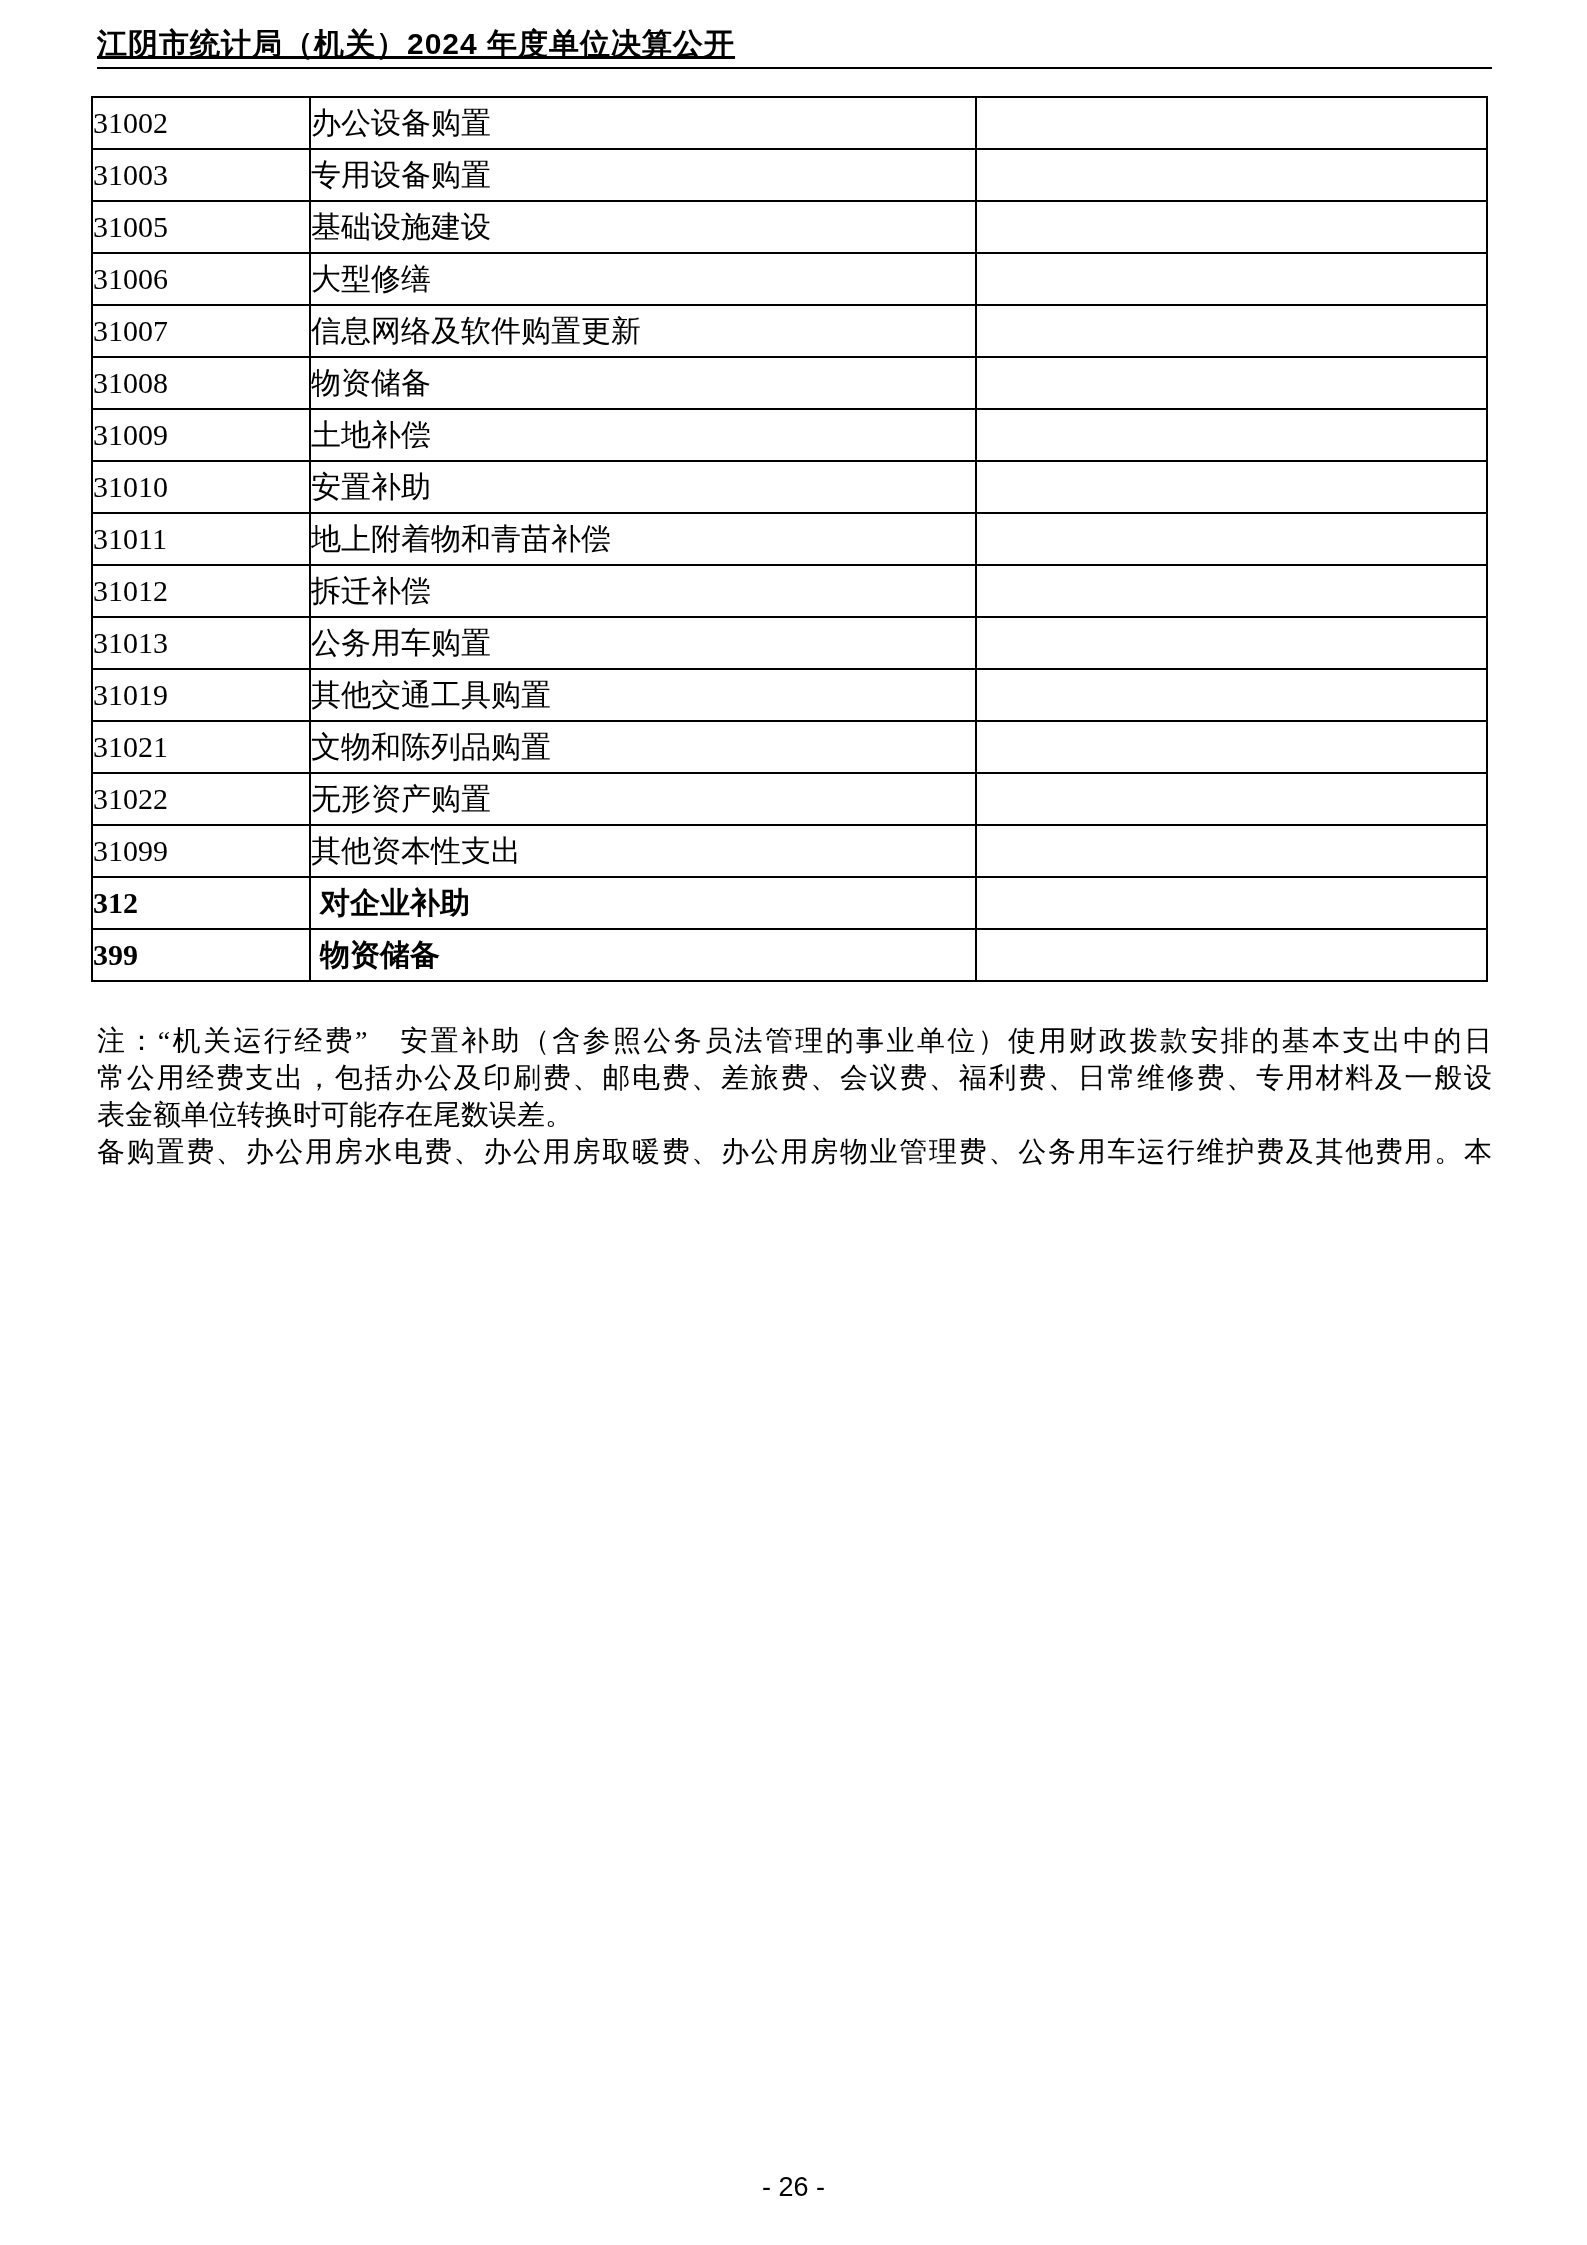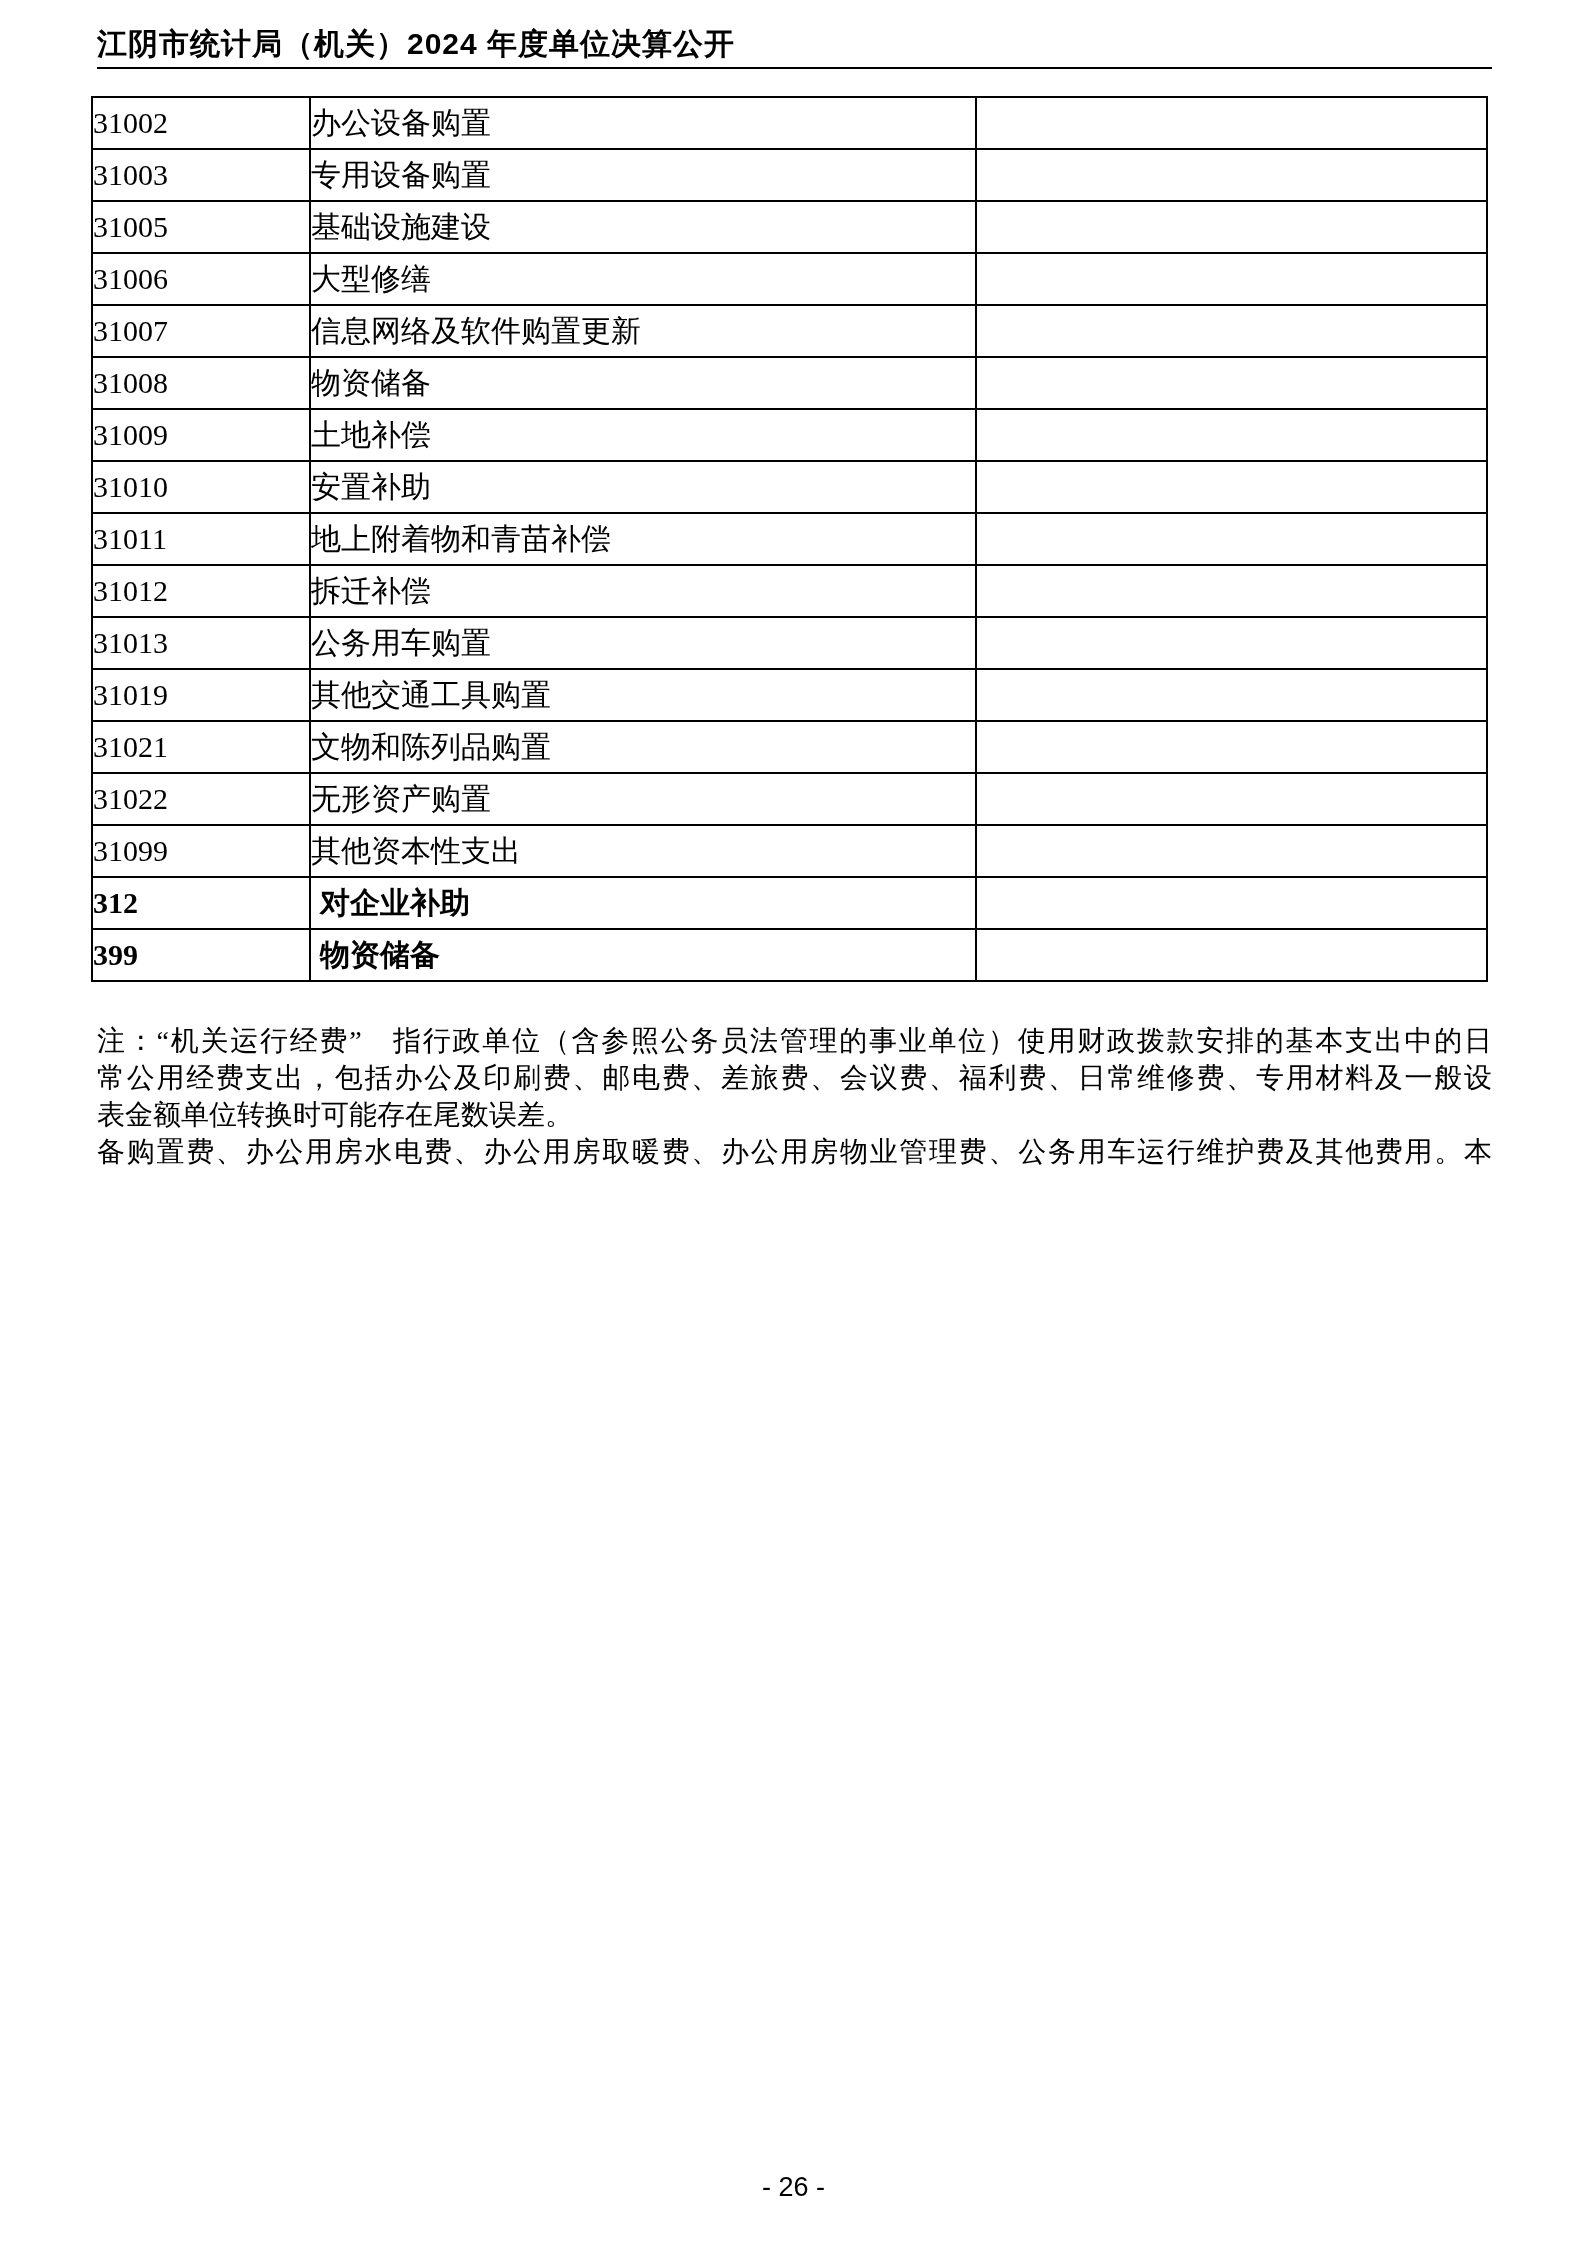--- a/index.html
+++ b/index.html
@@ -7,20 +7,21 @@
     width: 1587px; height: 2245px;
     background: #ffffff; color: #000000;
     font-family: "Liberation Serif", "DejaVu Serif", serif;
     position: relative; overflow: hidden;
   }
   .doc-header {
     position: absolute; left: 97px; top: 24px; width: 1395px;
     font-family: "Liberation Sans", "DejaVu Sans", sans-serif;
     font-weight: bold; font-size: 30px; letter-spacing: 1px;
     white-space: nowrap;
+    text-decoration: underline;
   }
   .header-rule {
     position: absolute; left: 97px; top: 67px; width: 1395px; height: 2px;
     background: #000000;
   }
   table.budget {
     position: absolute; left: 91px; top: 96px; width: 1395px;
     border-collapse: collapse; table-layout: fixed;
   }
   table.budget td {
@@ -145,19 +146,19 @@
       </tr>
       <tr class="bold">
         <td class="code-cell">399</td>
         <td class="label-cell">物资储备</td>
         <td class="value-cell"></td>
       </tr>
     </tbody>
 </table>
 
 <div class="note" id="note-block">
-    <div class="note-line jline">注：“机关运行经费”　指行政单位（含参照公务员法管理的事业单位）使用财政拨款安排的基本支出中的日</div>
+    <div class="note-line jline">注：“机关运行经费”　安置补助（含参照公务员法管理的事业单位）使用财政拨款安排的基本支出中的日</div>
     <div class="note-line jline">常公用经费支出，包括办公及印刷费、邮电费、差旅费、会议费、福利费、日常维修费、专用材料及一般设</div>
     <div class="note-line">表金额单位转换时可能存在尾数误差。</div>
     <div class="note-line jline">备购置费、办公用房水电费、办公用房取暖费、办公用房物业管理费、公务用车运行维护费及其他费用。本</div>
   </div>
 
 <div class="page-number">- 26 -</div>
 
 </body></html>

